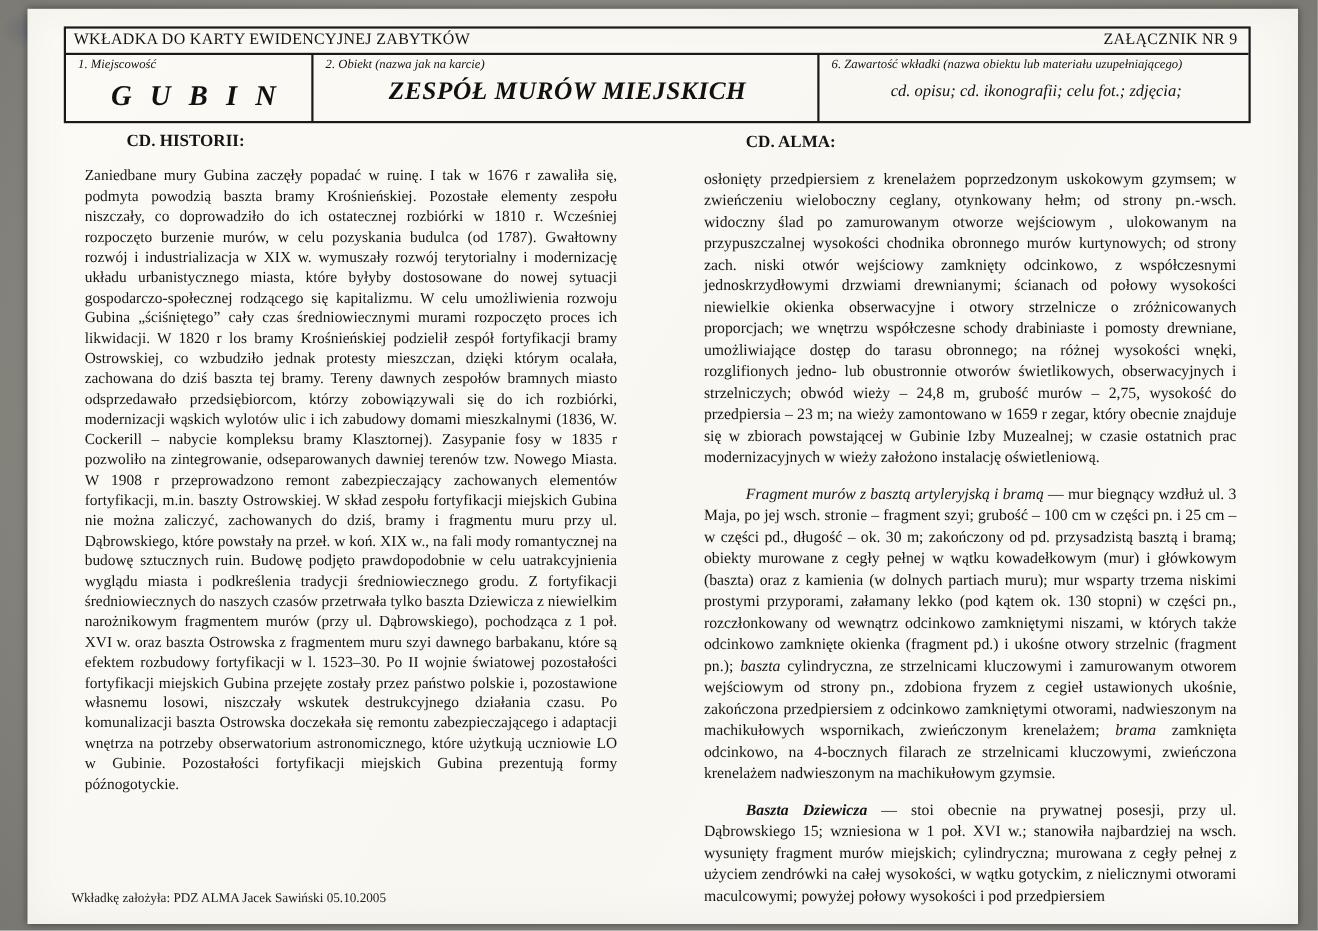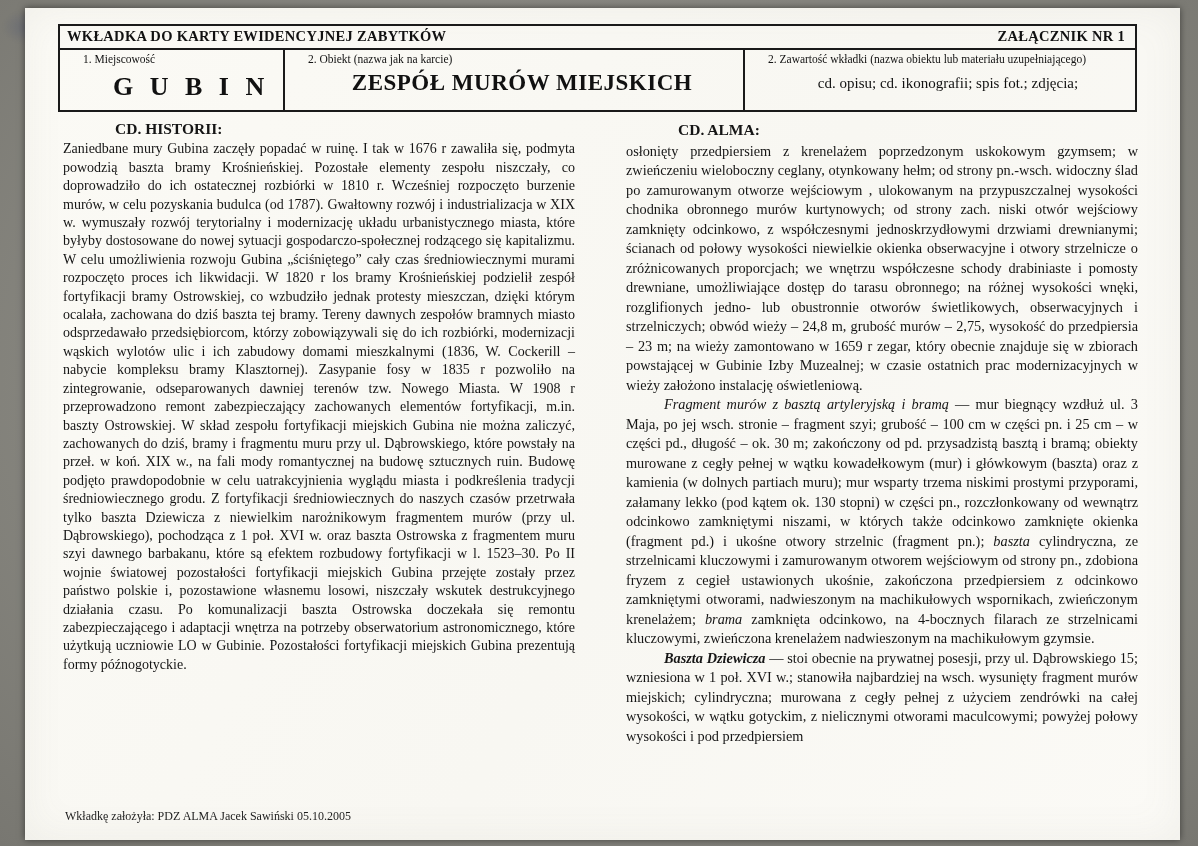--- a/index.html
+++ b/index.html
@@ -20,74 +20,74 @@
     filter:blur(1px);
   }
   
   .header-box{
     position:absolute;left:33px;top:16px;right:43px;
     border:2px solid #1a1a1a;background:transparent;
   }
   .title-row{
     display:flex;justify-content:space-between;align-items:center;
     padding:2px 10px 3px 7px;border-bottom:2px solid #1a1a1a;
-    font-weight:bold;font-size:14.5px;letter-spacing:0.3px;color:#111;
+    font-weight:normal;font-size:14.5px;letter-spacing:0.3px;color:#111;
   }
   .info-row{display:flex;min-height:60px;}
-  .cell{padding:3px 7px 5px 23px;box-sizing:border-box;color:#111;}
+  .cell{padding:3px 7px 5px 11px;box-sizing:border-box;color:#111;font-style:italic;}
   .cell1{width:225px;border-right:2px solid #1a1a1a;}
   .cell2{width:460px;border-right:2px solid #1a1a1a;}
   .cell3{flex:1;}
   .cell-label{font-size:11.5px;text-align:left;}
   .value-locality{font-size:26px;font-weight:bold;letter-spacing:5px;margin-top:7px;padding-left:30px;}
   .value-object{font-size:23px;font-weight:bold;text-align:center;margin-top:5px;letter-spacing:0.5px;}
   .value-contents{font-size:15px;text-align:center;margin-top:10px;}
   
   .columns{
     position:absolute;top:112px;left:38px;right:42px;
     display:flex;gap:51px;
   }
   .col{flex:1;text-align:justify;color:#151515;}
   .col-left{font-size:14px;line-height:18.4px;}
   .col-right{font-size:14.3px;line-height:19.5px;}
   .col-heading{font-weight:bold;font-size:15.5px;padding-left:52px;margin:0 0 2px 0;text-align:left;}
-  .para{margin:0;}
+  .para{margin:14px;}
   .para.indent{text-indent:38px;}
   .italic{font-style:italic;}
   .bold-italic{font-style:italic;font-weight:bold;}
   
   .footer{
     position:absolute;left:40px;bottom:16px;
     font-size:12px;line-height:16px;color:#1d1d1d;text-align:center;
   }
 </style>
 </head>
 <body>
 
 <div class="smudge"></div>
 
 <div class="page">
 
   <div class="header-box">
     <div class="title-row">
       <span>WKŁADKA DO KARTY EWIDENCYJNEJ ZABYTKÓW</span>
-      <span>ZAŁĄCZNIK NR 1</span>
+      <span>ZAŁĄCZNIK NR 9</span>
     </div>
     <div class="info-row">
       <div class="cell cell1">
         <div class="cell-label">1. Miejscowość</div>
         <div class="value-locality">G U B I N</div>
       </div>
       <div class="cell cell2">
         <div class="cell-label">2. Obiekt (nazwa jak na karcie)</div>
         <div class="value-object">ZESPÓŁ MURÓW MIEJSKICH</div>
       </div>
       <div class="cell cell3">
-        <div class="cell-label">2. Zawartość wkładki (nazwa obiektu lub materiału uzupełniającego)</div>
-        <div class="value-contents">cd. opisu; cd. ikonografii; spis fot.; zdjęcia;</div>
+        <div class="cell-label">6. Zawartość wkładki (nazwa obiektu lub materiału uzupełniającego)</div>
+        <div class="value-contents">cd. opisu; cd. ikonografii; celu fot.; zdjęcia;</div>
       </div>
     </div>
   </div>
 
   <div class="columns">
     <div class="col col-left">
       <p class="col-heading">CD. HISTORII:</p>
       <div>
           <p class="para"><span>Zaniedbane mury Gubina zaczęły popadać w ruinę. I tak w 1676 r zawaliła się, podmyta powodzią baszta bramy Krośnieńskiej. Pozostałe elementy zespołu niszczały, co doprowadziło do ich ostatecznej rozbiórki w 1810 r. Wcześniej rozpoczęto burzenie murów, w celu pozyskania budulca (od 1787). Gwałtowny rozwój i industrializacja w XIX w. wymuszały rozwój terytorialny i modernizację układu urbanistycznego miasta, które byłyby dostosowane do nowej sytuacji gospodarczo-społecznej rodzącego się kapitalizmu. W celu umożliwienia rozwoju Gubina „ściśniętego” cały czas średniowiecznymi murami rozpoczęto proces ich likwidacji. W 1820 r los bramy Krośnieńskiej podzielił zespół fortyfikacji bramy Ostrowskiej, co wzbudziło jednak protesty mieszczan, dzięki którym ocalała, zachowana do dziś baszta tej bramy. Tereny dawnych zespołów bramnych miasto odsprzedawało przedsiębiorcom, którzy zobowiązywali się do ich rozbiórki, modernizacji wąskich wylotów ulic i ich zabudowy domami mieszkalnymi (1836, W. Cockerill – nabycie kompleksu bramy Klasztornej). Zasypanie fosy w 1835 r pozwoliło na zintegrowanie, odseparowanych dawniej terenów tzw. Nowego Miasta. W 1908 r przeprowadzono remont zabezpieczający zachowanych elementów fortyfikacji, m.in. baszty Ostrowskiej. W skład zespołu fortyfikacji miejskich Gubina nie można zaliczyć, zachowanych do dziś, bramy i fragmentu muru przy ul. Dąbrowskiego, które powstały na przeł. w koń. XIX w., na fali mody romantycznej na budowę sztucznych ruin. Budowę podjęto prawdopodobnie w celu uatrakcyjnienia wyglądu miasta i podkreślenia tradycji średniowiecznego grodu. Z fortyfikacji średniowiecznych do naszych czasów przetrwała tylko baszta Dziewicza z niewielkim narożnikowym fragmentem murów (przy ul. Dąbrowskiego), pochodząca z 1 poł. XVI w. oraz baszta Ostrowska z fragmentem muru szyi dawnego barbakanu, które są efektem rozbudowy fortyfikacji w l. 1523–30. Po II wojnie światowej pozostałości fortyfikacji miejskich Gubina przejęte zostały przez państwo polskie i, pozostawione własnemu losowi, niszczały wskutek destrukcyjnego działania czasu. Po komunalizacji baszta Ostrowska doczekała się remontu zabezpieczającego i adaptacji wnętrza na potrzeby obserwatorium astronomicznego, które użytkują uczniowie LO w Gubinie. Pozostałości fortyfikacji miejskich Gubina prezentują formy późnogotyckie.</span></p>
         </div>

